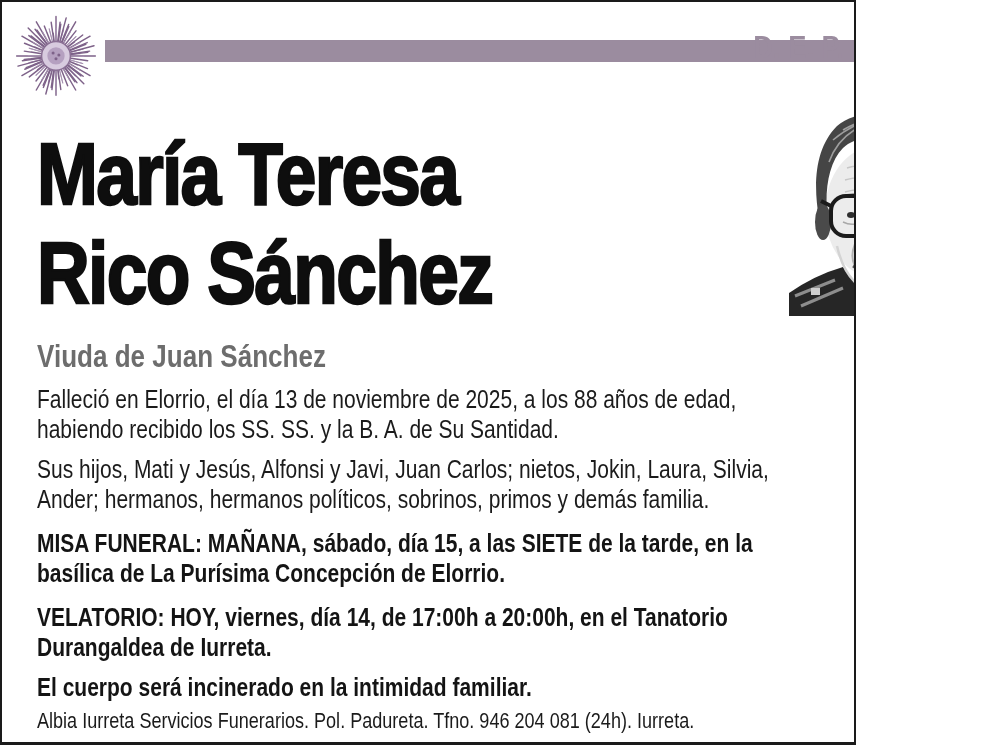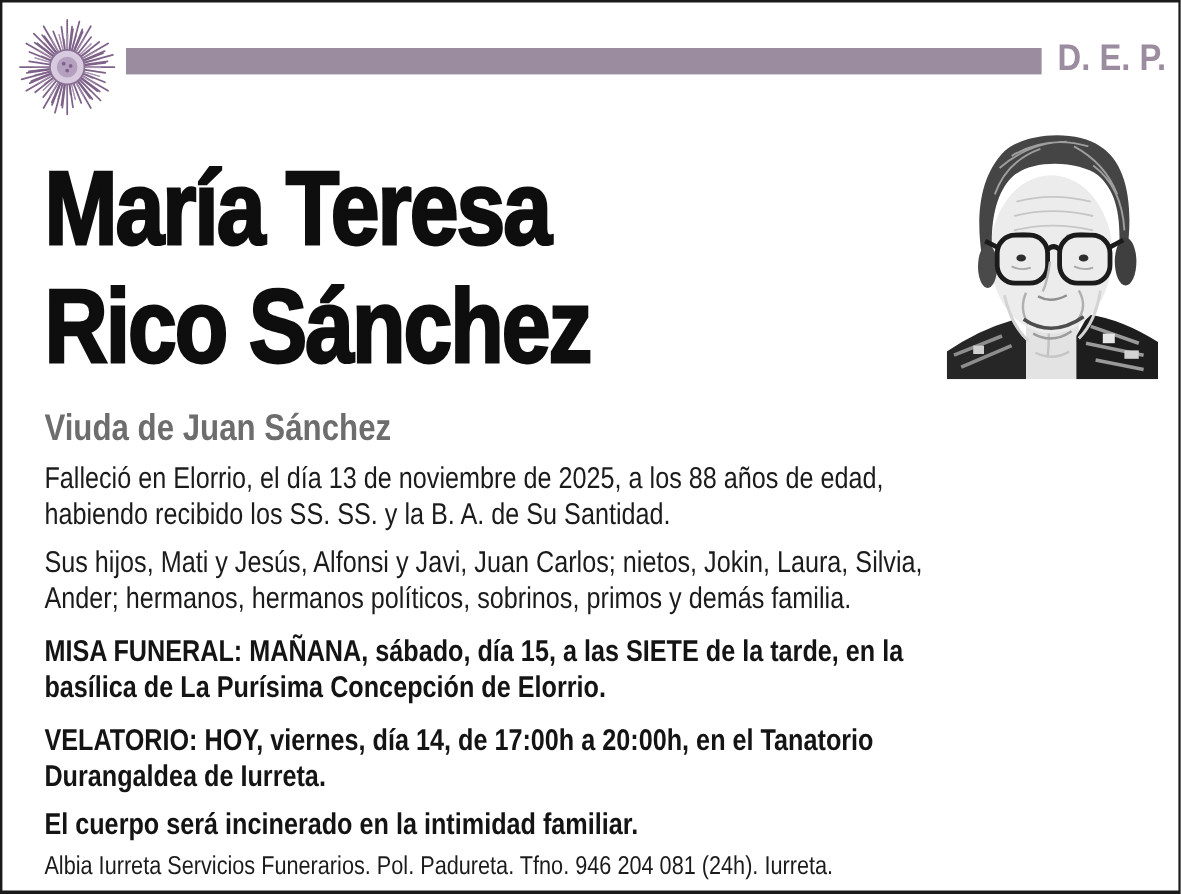--- a/index.html
+++ b/index.html
@@ -1,19 +1,19 @@
 <!DOCTYPE html>
 <html><head>
 <meta charset="utf-8">
 <style>
   html,body{margin:0;padding:0;background:#ffffff;}
   *{box-sizing:border-box;}
   .sheet{
     position:relative;
-    width:984px;height:745px;
+    width:856px;height:745px;
     background:#ffffff;
     border:2px solid #1a1a1a;
     border-bottom-width:3px;
     overflow:hidden;
     font-family:"Liberation Sans", sans-serif;
   }
   
   .ornament{position:absolute;left:6px;top:4px;width:96px;height:96px;}
   .header-bar{position:absolute;left:103px;top:38px;width:763px;height:22px;background:#9b8c9f;}
   .dep{

